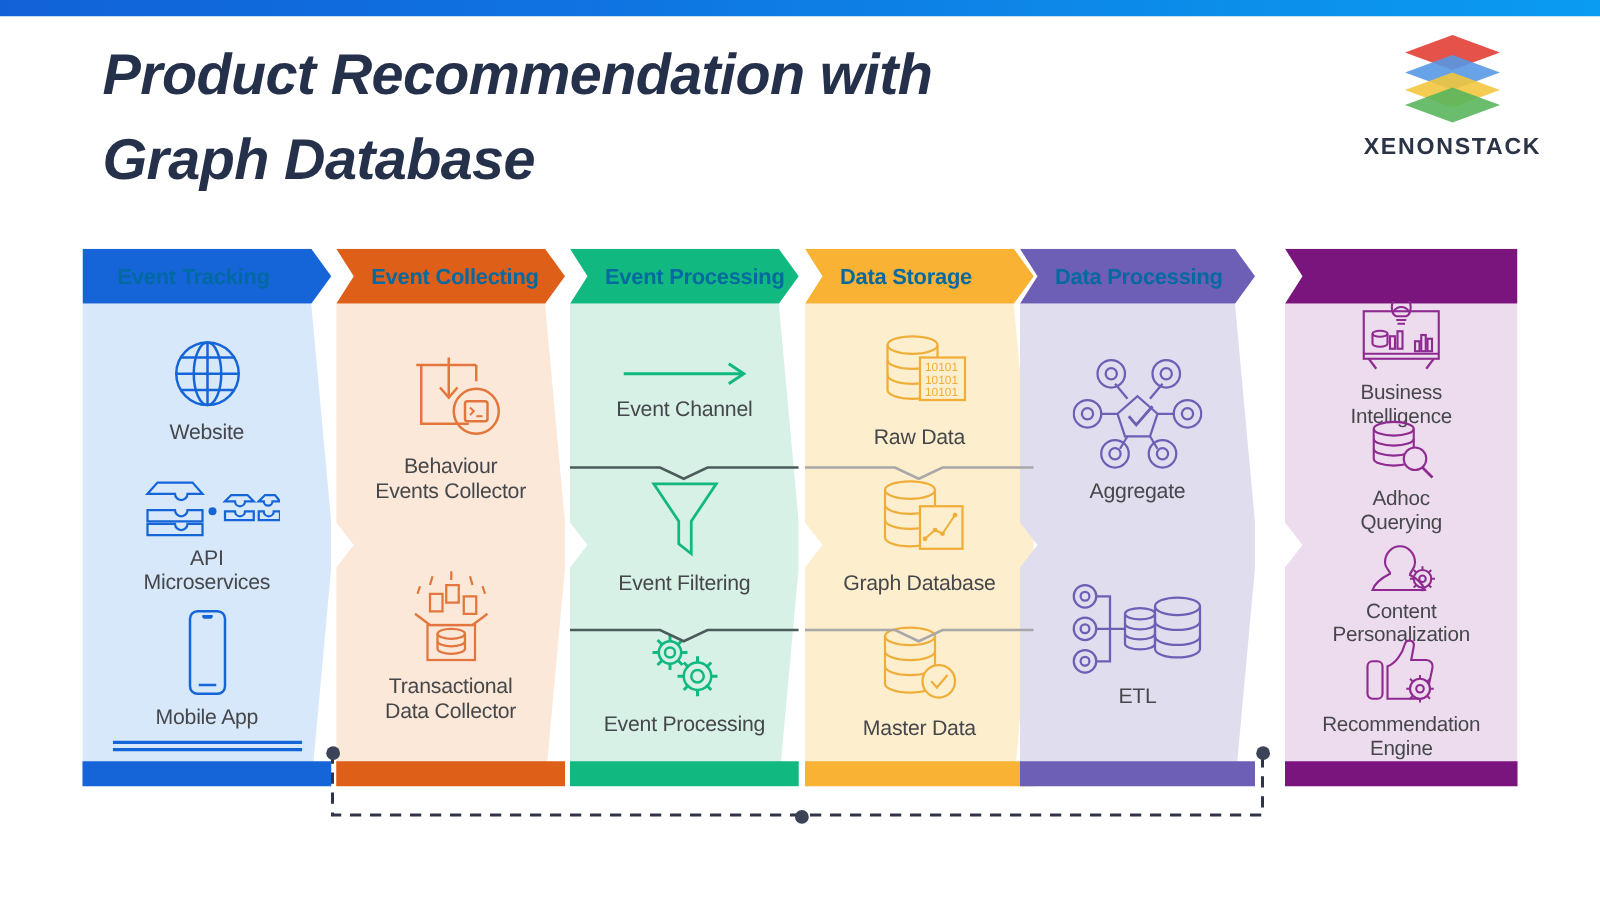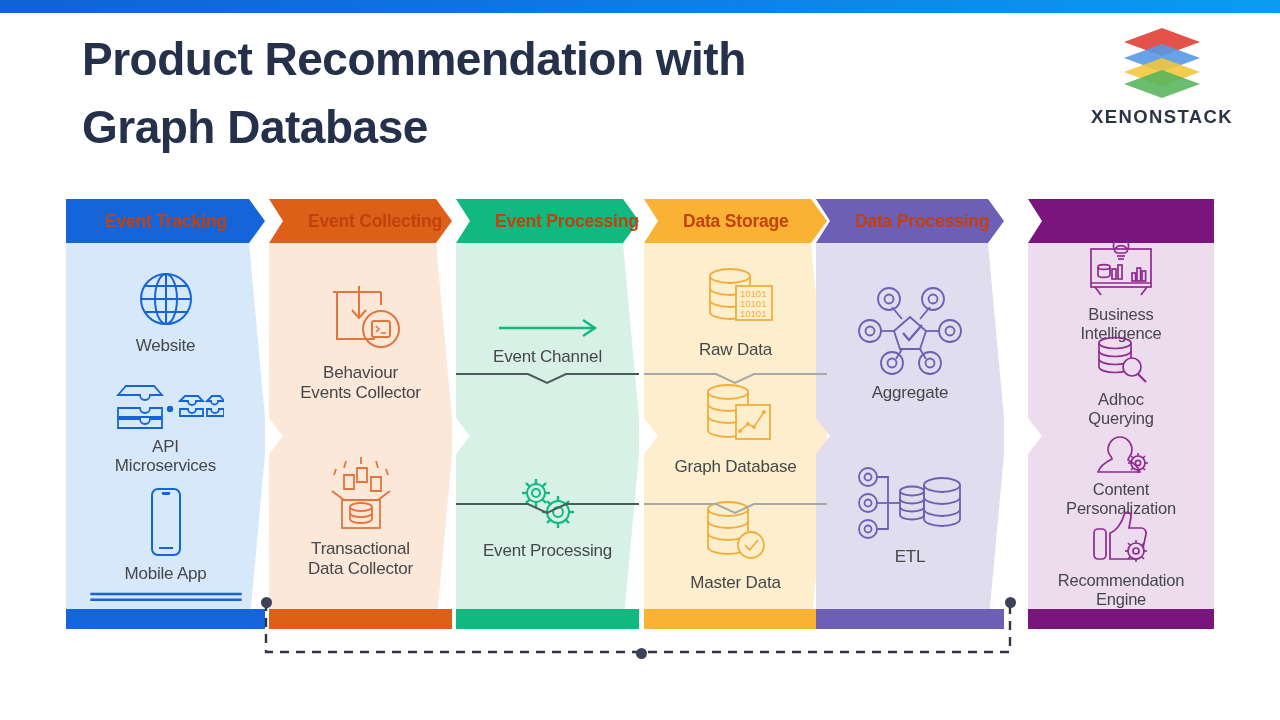--- a/index.html
+++ b/index.html
@@ -14,21 +14,21 @@
   
   .topbar {
     position: absolute; left: 0; top: 0; width: 1280px; height: 13px;
     background: linear-gradient(90deg, #1162d6 0%, #0f72e0 35%, #0c8ae9 70%, #0a9cf0 100%);
   }
 
   
   .title {
     position: absolute; left: 82px; top: 36px; width: 900px;
     font-size: 46px; line-height: 1.0; font-weight: 800;
-    letter-spacing: -0.5px; color: #25304a;
+    letter-spacing: -0.5px; color: #25304a; font-style: italic;
   }
   .title .l2 { display: block; margin-top: 22px; }
 
   .logo { position: absolute; right: 28px; top: 26px; width: 180px; text-align: center; }
   .logo svg { display: block; margin: 0 auto; }
   .logo-word {
     margin-top: 6px; font-size: 18.5px; font-weight: 700;
     letter-spacing: 1.4px; color: #2b3347;
   }
 
@@ -37,22 +37,22 @@
 
   .col { position: absolute; top: 0; height: 450px; }
 
   .col-head {
     position: absolute; left: 0; top: 0; height: 44px; width: 100%;
     display: flex; align-items: center;
   }
   .col-head .chev { position: absolute; inset: 0; }
   .col-head .ht {
     position: relative; z-index: 2;
-    color: #c2410c; font-size: 17.5px; font-weight: 600;
-    letter-spacing: -0.2px; padding-left: 39px;
+    color: #0369a1; font-size: 17.5px; font-weight: 600;
+    letter-spacing: -0.2px; padding-left: 28px;
     white-space: nowrap;
   }
   .col-body {
     position: absolute; left: 0; top: 44px; width: 100%; height: 386px;
   }
   .col-body .bgchev { position: absolute; inset: 0; z-index: 0; }
   .col-foot { position: absolute; left: 0; bottom: 0; height: 20px; width: 100%; }
 
   .stack {
     position: absolute; z-index: 3; left: 0; right: 0; top: 0; bottom: 20px;
@@ -246,20 +246,28 @@
                 <line x1="4" y1="13" x2="98" y2="13"></line>
                 <path d="M88 5 L100 13 L88 21"></path>
               </svg>
             </div>
             <div class="lbl">Event Channel</div>
           </div>
           <svg class="divider" style="top:128px" viewBox="0 0 183 14" preserveAspectRatio="none">
             <path d="M0 3 H72 L91 12 L110 3 H183" fill="none" stroke="#4b5a5a" stroke-width="2" vector-effect="non-scaling-stroke"></path>
           </svg>
 
+          <div class="cell">
+            <div class="ic">
+              <svg width="66" height="72" viewBox="0 0 66 72" fill="none" stroke="#11b981" stroke-width="2.2">
+                <path d="M8 8 H58 L38 38 V64 L28 56 V38 z"></path>
+              </svg>
+            </div>
+            <div class="lbl">Event Filtering</div>
+          </div>
           <svg class="divider" style="top:258px" viewBox="0 0 183 14" preserveAspectRatio="none">
             <path d="M0 3 H72 L91 12 L110 3 H183" fill="none" stroke="#4b5a5a" stroke-width="2" vector-effect="non-scaling-stroke"></path>
           </svg>
 
           <div class="cell">
             <div class="ic">
               <svg width="76" height="64" viewBox="0 0 76 64" fill="none" stroke="#11b981" stroke-width="2">
                 <g>
                   <circle cx="26" cy="22" r="9"></circle>
                   <circle cx="26" cy="22" r="4"></circle>

